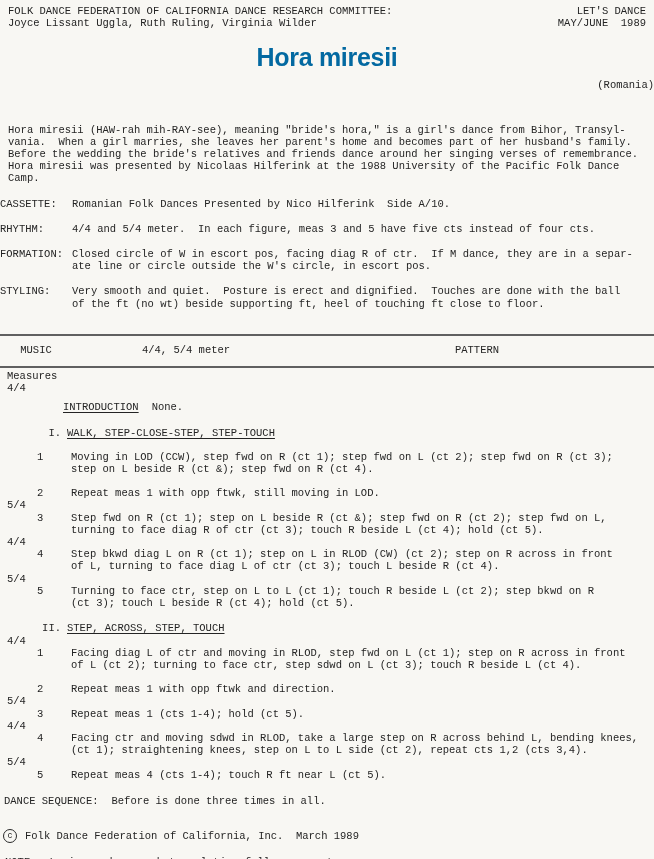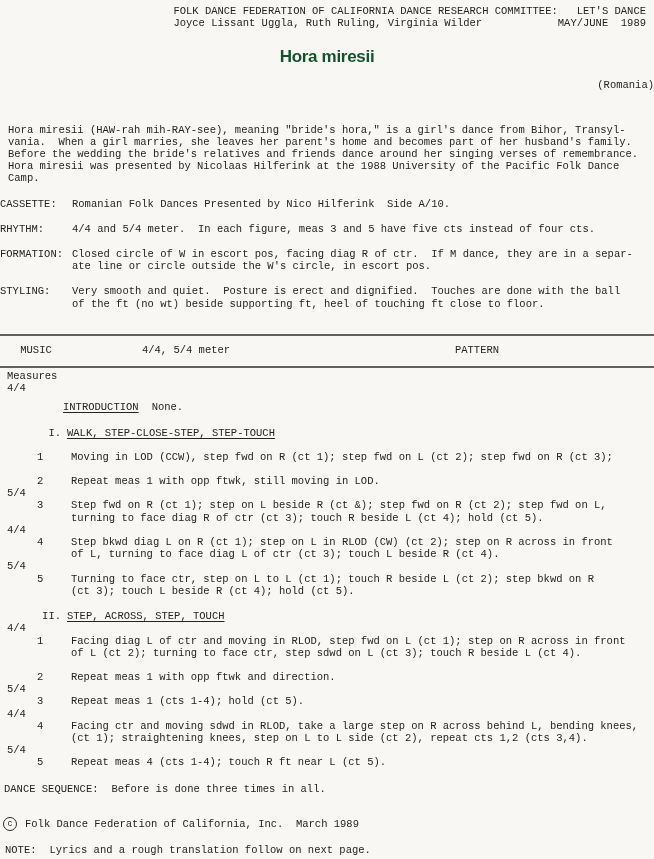--- a/index.html
+++ b/index.html
@@ -11,33 +11,33 @@
     color:#242424;
     font-family:"Liberation Mono","DejaVu Sans Mono",monospace;
     font-size:10.5px;
     line-height:12.2px;
     overflow:hidden;
     box-sizing:border-box;
   }
   .pre { white-space:pre; }
 
   
-  .masthead { display:flex; justify-content:flex-end; padding:5px 8px 0 8px; }
+  .masthead { display:flex; justify-content:space-between; padding:5px 8px 0 8px; }
   .masthead-right { text-align:right; }
 
   
   .page-title {
     margin-top:15px;
     text-align:center;
     font-family:"Liberation Sans","DejaVu Sans",sans-serif;
     font-weight:700;
-    font-size:17px;
+    font-size:25px;
     line-height:26px;
     letter-spacing:-0.3px;
-    color:#14532d;
+    color:#0369a1;
   }
   .page-subtitle { text-align:right; margin-top:9px; }
 
   
   .intro { margin-top:32px; padding:0 6px 0 8px; }
 
   
   .info-row { margin-top:13px; display:grid; grid-template-columns:72px 1fr; }
   .vline:empty { display:none; }
 
@@ -156,20 +156,21 @@
       <span><span class="u pre">WALK, STEP-CLOSE-STEP, STEP-TOUCH</span></span>
     </div>
 
     <div class="mrow">
 
       <div class="num-line">
           <span></span>
           <span>1</span>
           <span class="pre">Moving in LOD (CCW), step fwd on R (ct 1); step fwd on L (ct 2); step fwd on R (ct 3);</span>
         </div>
+      <div class="cont-line pre">step on L beside R (ct &amp;); step fwd on R (ct 4).</div>
     </div>
     <div class="mrow">
 
       <div class="num-line">
           <span></span>
           <span>2</span>
           <span class="pre">Repeat meas 1 with opp ftwk, still moving in LOD.</span>
         </div>
 
     </div>

